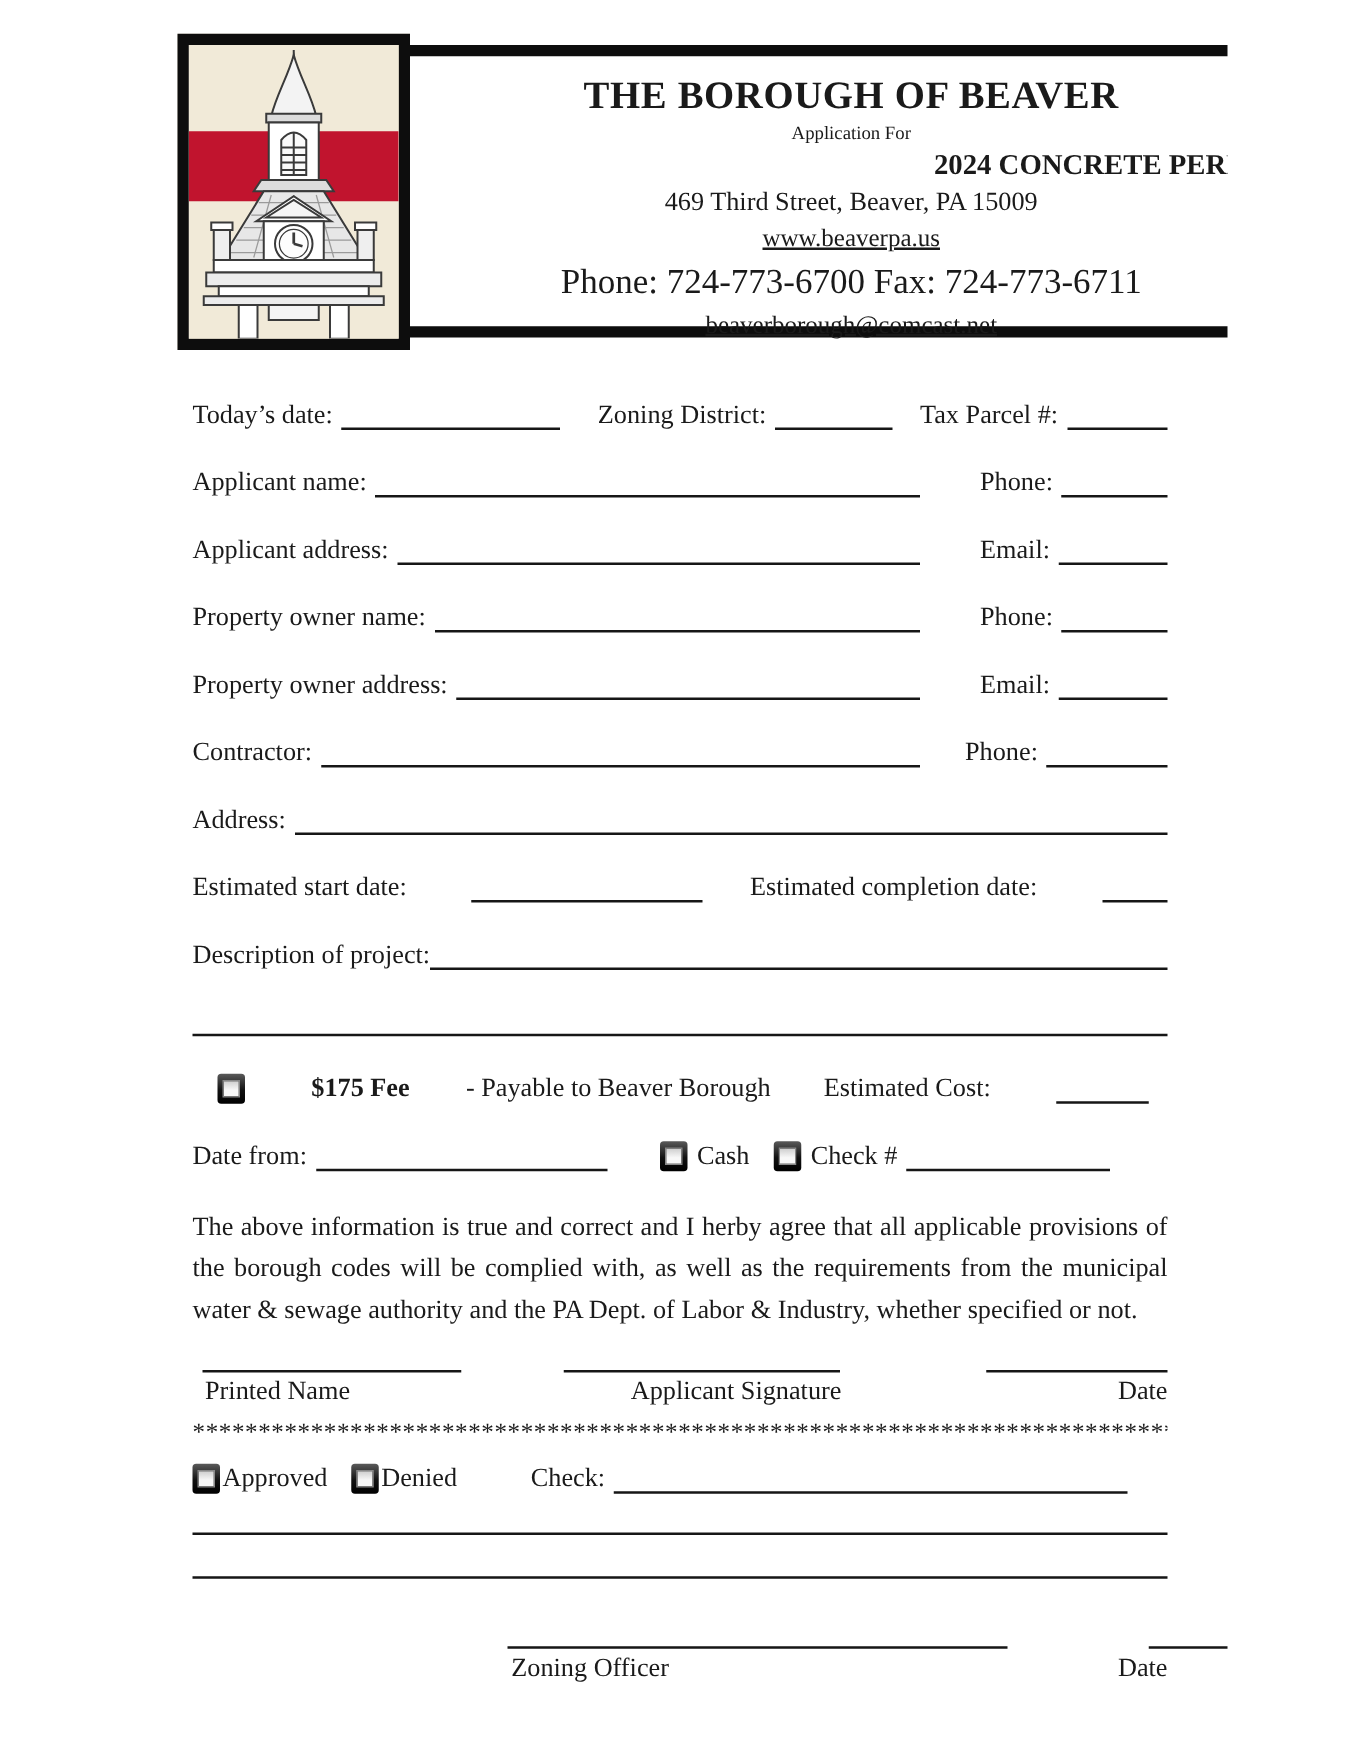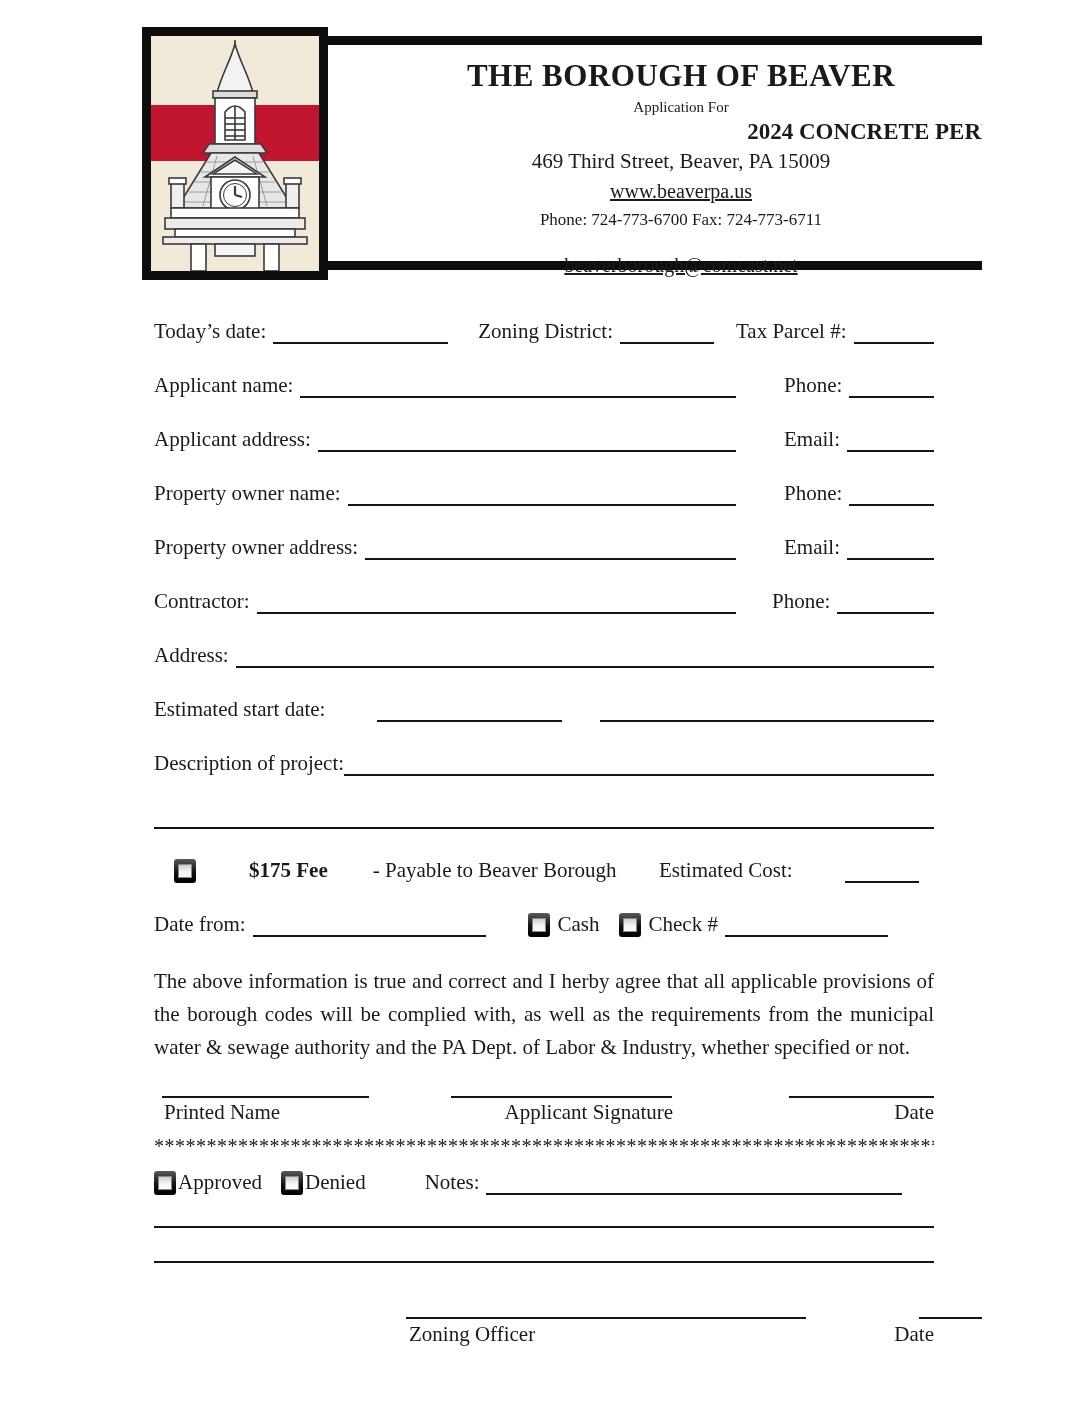--- a/index.html
+++ b/index.html
@@ -23,21 +23,21 @@
     border: 9px solid #0d0d0d;
     background: #ffffff;
     text-align: center;
     padding: 13px 100px 0 10px;
   }
   .org-name   { font-size: 31px; font-weight: bold; letter-spacing: .5px; margin-bottom: 5px; }
   .app-for    { font-size: 15px; margin-bottom: 3px; }
   .permit     { font-size: 23px; font-weight: bold; margin-bottom: 4px; text-align: right; }
   .hdr-addr   { font-size: 21px; margin-bottom: 6px; }
   .hdr-link   { font-size: 20px; text-decoration: underline; margin-bottom: 7px; }
-  .hdr-phone  { font-size: 17px; margin-bottom: 24px; }
+  .hdr-phone  { font-size: 28px; margin-bottom: 7px; }
   .logo-box {
     position: absolute;
     left: 36px; top: 27px;
     width: 186px; height: 253px;
     border: 9px solid #0d0d0d;
     background: #f1ead8;
     z-index: 2;
     overflow: hidden;
   }
   .logo-box svg { display: block; width: 100%; height: 100%; }
@@ -239,20 +239,21 @@
       <span class="lbl">Address:</span>
       <span class="fill"></span>
     </div>
 
     <div class="frow">
       <span class="grp" style="width:408px; flex:0 0 auto;">
         <span class="lbl">Estimated start date:</span>
         <span class="fill"></span>
       </span>
       <span class="grp" style="flex:1 1 auto; margin-left:38px;">
+        <span class="lbl">Estimated completion date:</span>
         <span class="fill"></span>
       </span>
     </div>
 
     <div class="frow">
       <span class="lbl" style="padding-right:0">Description of project:</span>
       <span class="fill"></span>
     </div>
 
     <div class="frow">
@@ -300,21 +301,21 @@
 
     <div class="sep">*********************************************************************************************************************************************************</div>
 
     <div class="office-row">
       <span class="cbx" style="margin-right:2px"></span>
       <span class="lbl">Approved</span>
       <span class="fx" style="width:12px"></span>
       <span class="cbx" style="margin-right:2px"></span>
       <span class="lbl">Denied</span>
       <span class="fx" style="width:52px"></span>
-      <span class="lbl">Notes:</span>
+      <span class="lbl">Check:</span>
       <span class="notes-fill"></span>
     </div>
 
     <div class="nline"></div>
     <div class="nline"></div>
 
     <div class="zo-row">
       <span class="fx" style="width:252px"></span>
       <span class="zo-line" style="width:400px"></span>
       <span class="fx" style="width:113px"></span>

